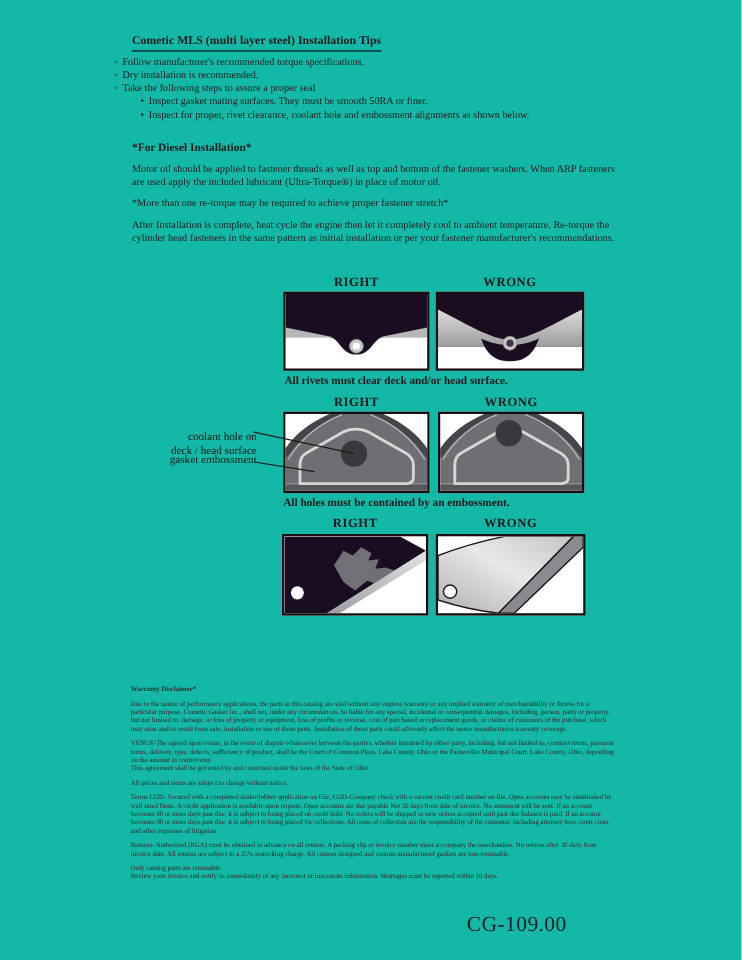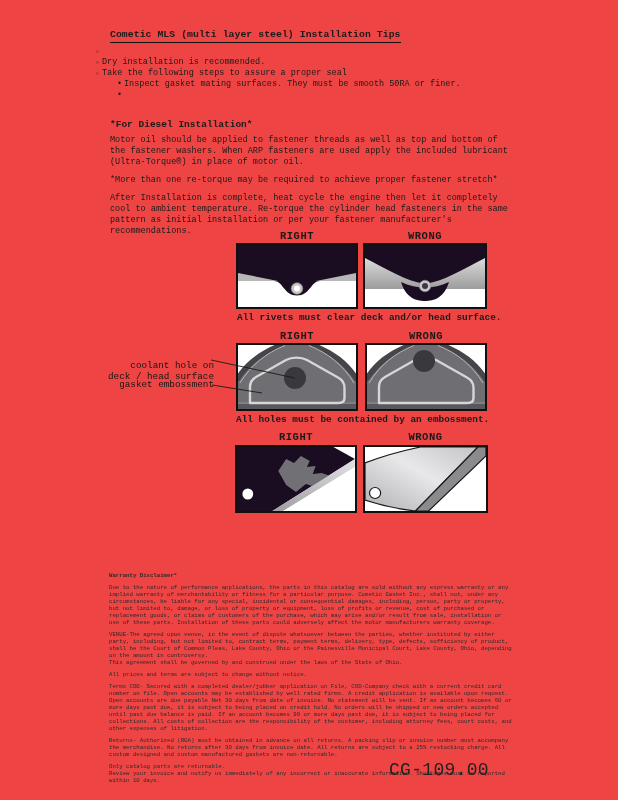--- a/index.html
+++ b/index.html
@@ -1,19 +1,19 @@
 <!DOCTYPE html>
 <html><head>
 <meta charset="utf-8">
 <style>
   * { margin:0; padding:0; box-sizing:border-box; }
   html,body { background:#ffffff; }
   .page {
-    position:relative; width:618px; height:800px; background:#ef4444;
-    font-family:Liberation Mono, monospace; color:#1b1b1b; overflow:hidden;
+    position:relative; width:618px; height:800px; background:#14b8a6;
+    font-family:Liberation Serif, serif; color:#1b1b1b; overflow:hidden;
   }
   .abs { position:absolute; }
 
   
   .title {
     left:110px; top:29px; font-size:9.8px; font-weight:700;
     border-bottom:1.4px solid #111; padding-bottom:1.5px; letter-spacing:0.05px;
   }
   .tips { left:95px; top:46px; width:440px; font-size:8.5px; line-height:11px; }
   .tip-row { display:flex; }
@@ -46,35 +46,37 @@
 </head>
 <body>
 
 <div class="page">
 
   <div class="abs title">Cometic MLS (multi layer steel) Installation Tips</div>
 
   <div class="abs tips">
     <div class="tip-row">
       <span class="mark">◦</span>
+      <span>Follow manufacturer's recommended torque specifications.</span>
     </div>
     <div class="tip-row">
       <span class="mark">◦</span>
       <span>Dry installation is recommended.</span>
     </div>
     <div class="tip-row">
       <span class="mark">◦</span>
       <span>Take the following steps to assure a proper seal</span>
     </div>
     <div class="tip-row sub">
       <span class="mark">•</span>
       <span>Inspect gasket mating surfaces.  They must be smooth 50RA or finer.</span>
     </div>
     <div class="tip-row sub">
       <span class="mark">•</span>
+      <span>Inspect for proper, rivet clearance, coolant hole and embossment alignments as shown below.</span>
     </div>
   </div>
 
   <div class="abs diesel">
     <div class="diesel-h">*For Diesel Installation*</div>
     <p>Motor oil should be applied to fastener threads as well as top and bottom of the fastener washers. When ARP fasteners are used apply the included lubricant (Ultra-Torque®) in place of motor oil.</p>
     <p>*More than one re-torque may be required to achieve proper fastener stretch*</p>
     <p>After Installation is complete, heat cycle the engine then let it completely cool to ambient temperature. Re-torque the cylinder head fasteners in the same pattern as initial installation or per your fastener manufacturer's recommendations.</p>
   </div>
 

